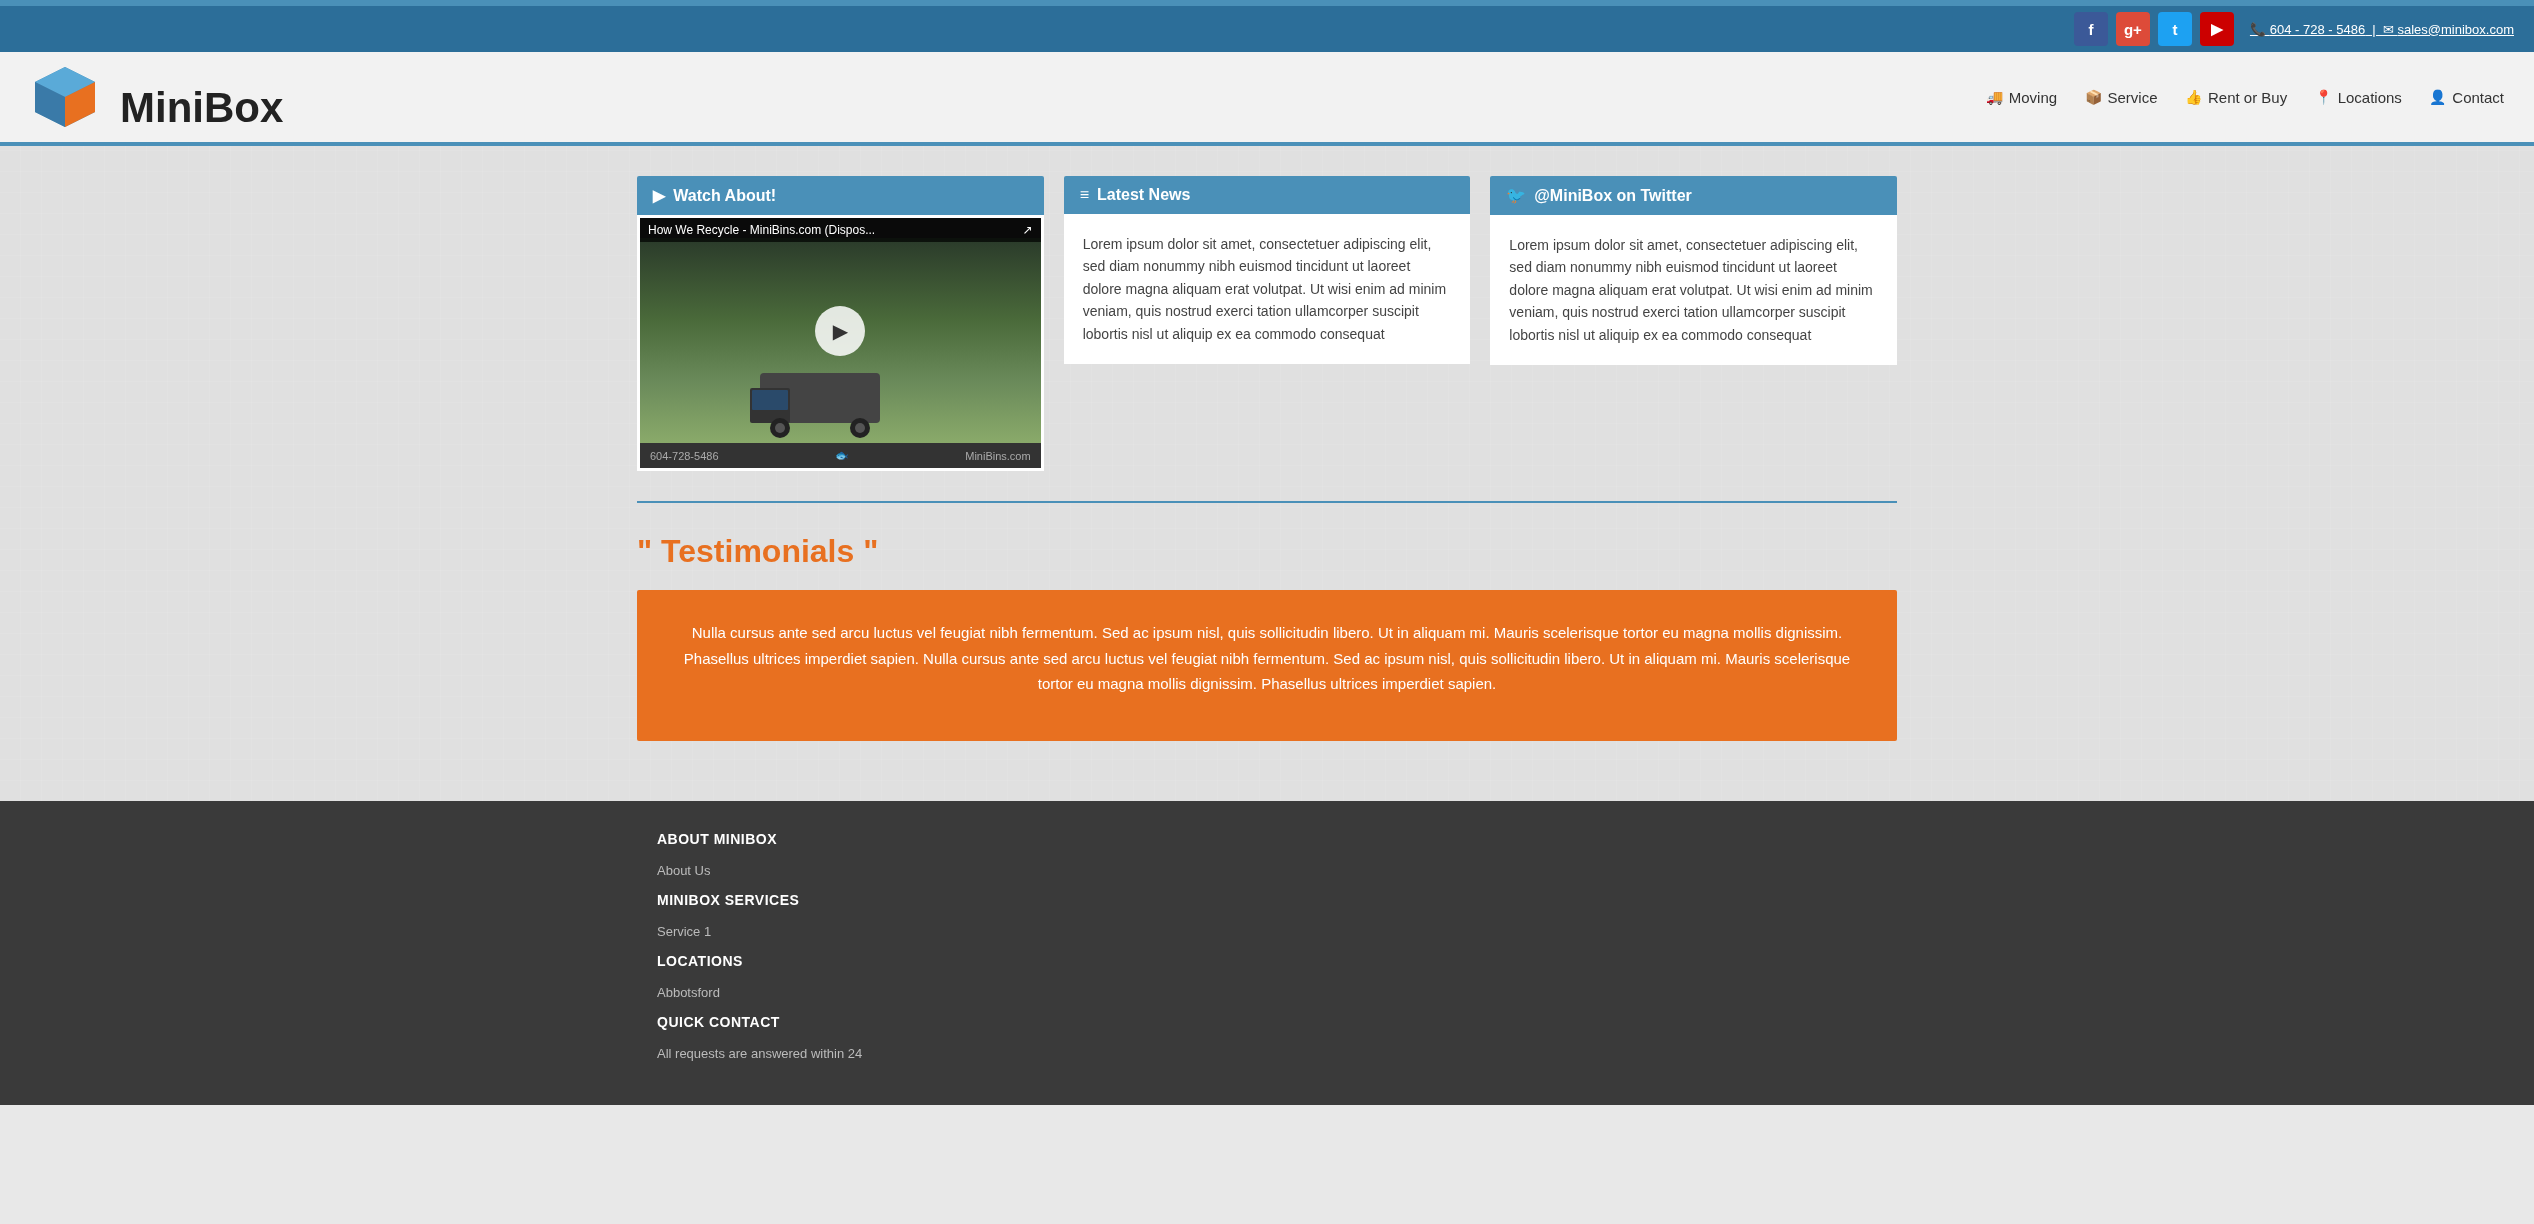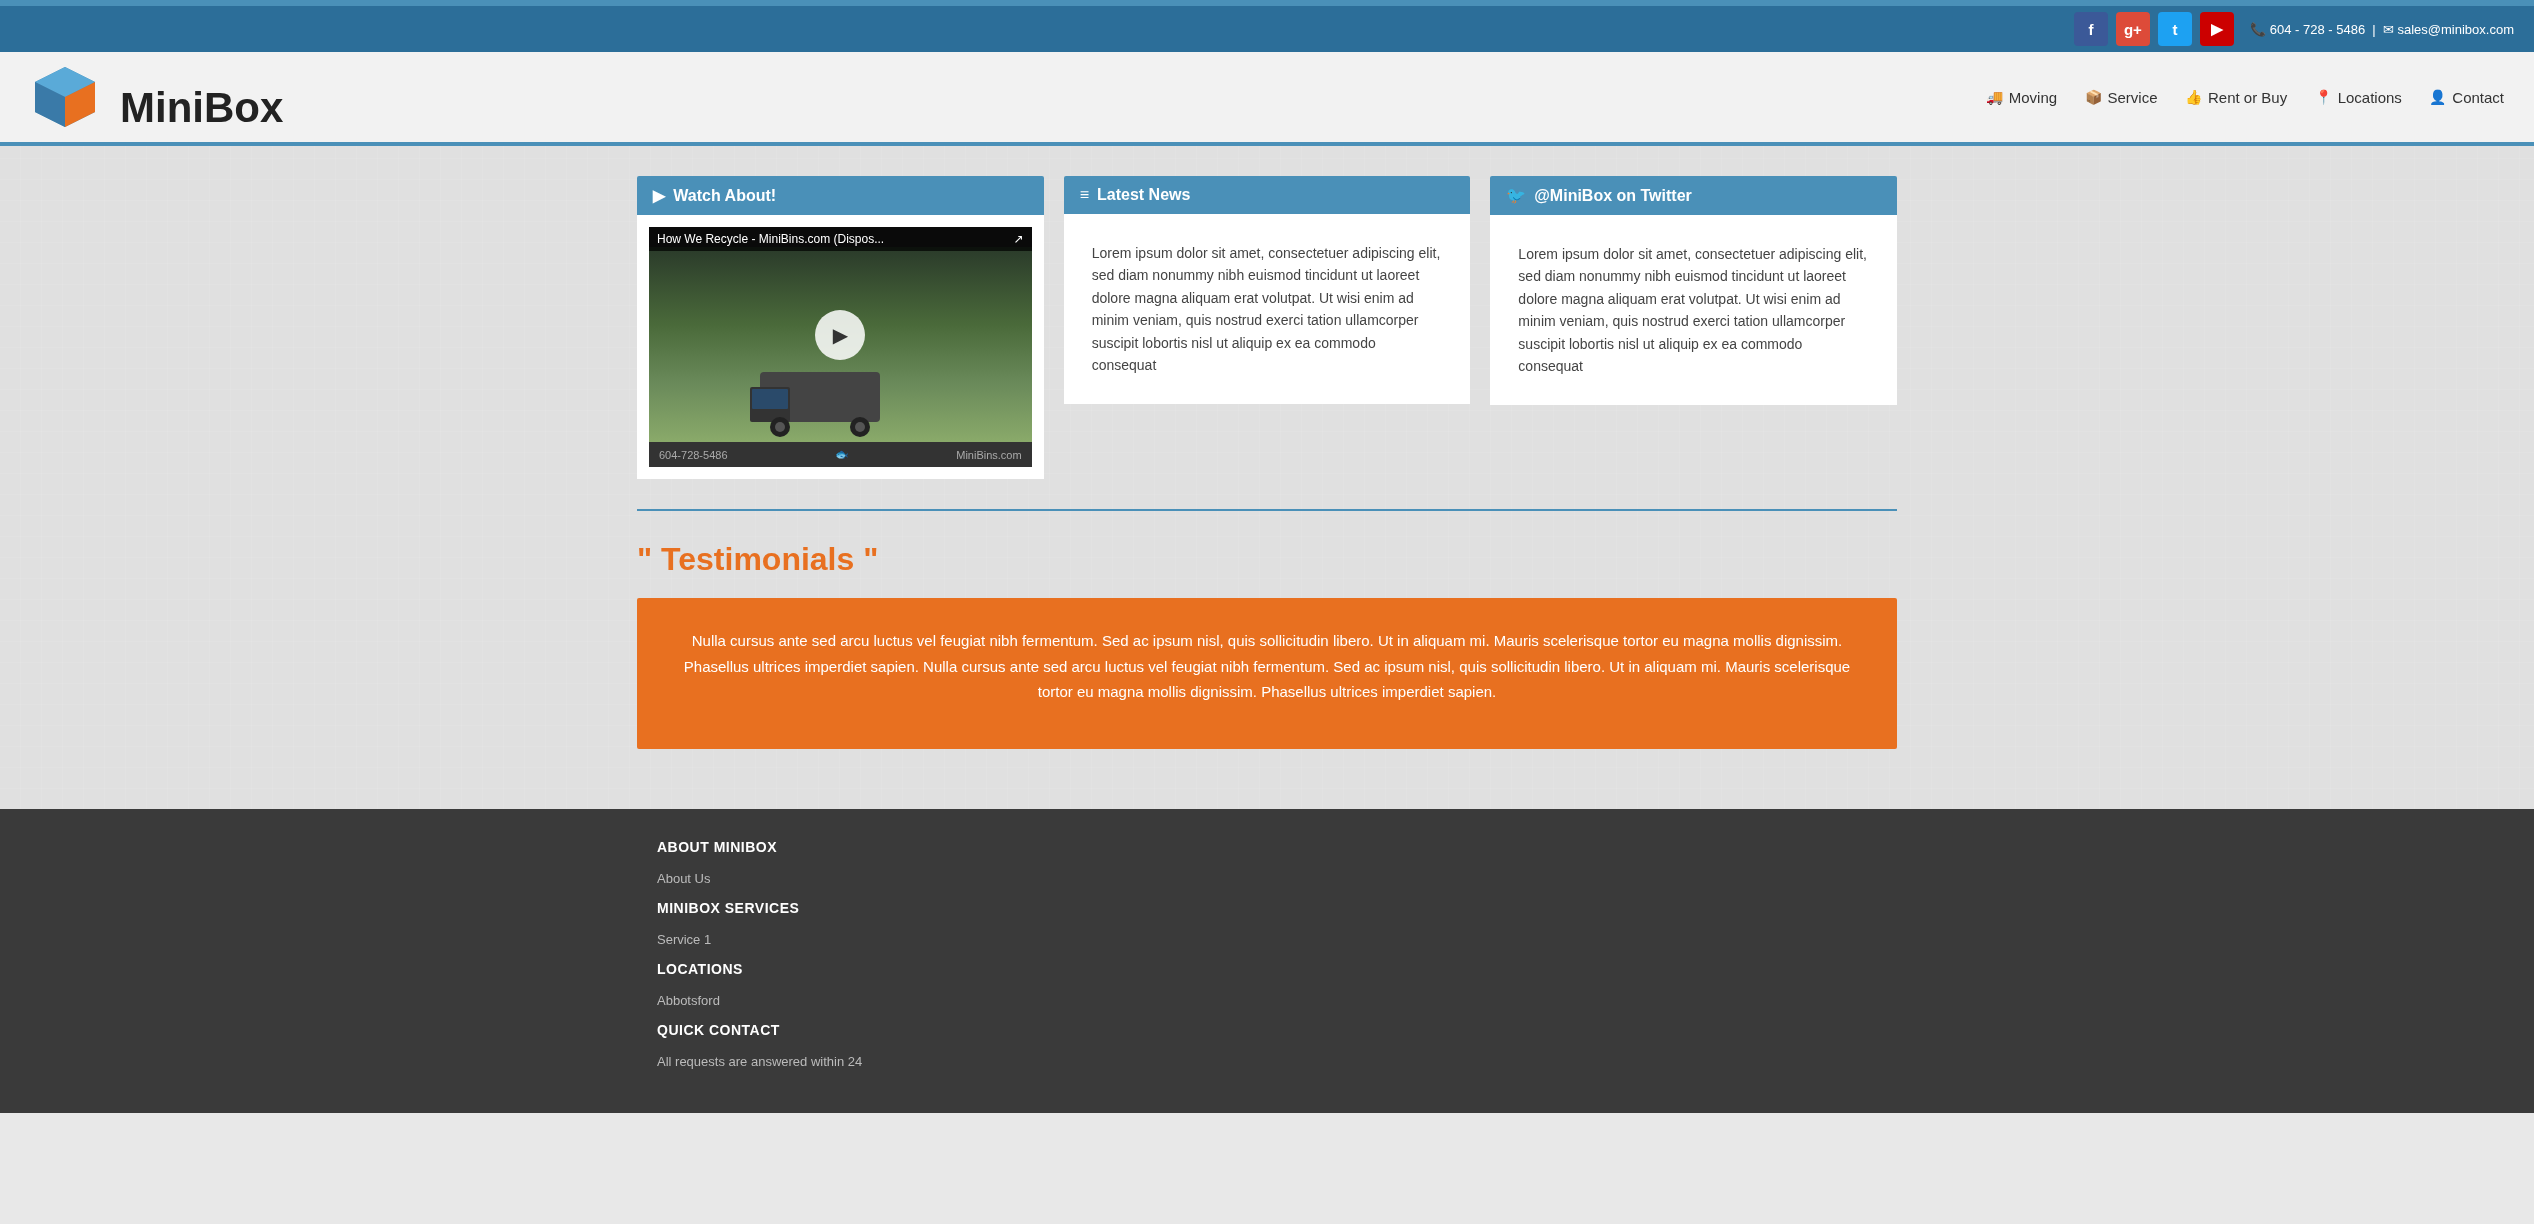--- a/index.html
+++ b/index.html
@@ -39,20 +39,21 @@
       cursor: pointer;
     }
     .social-fb { background: #3b5998; }
     .social-gp { background: #dd4b39; }
     .social-tw { background: #1da1f2; }
     .social-yt { background: #cc0000; }
     .contact-info {
       color: white;
       font-size: 13px;
       margin-left: 8px;
+      text-decoration: underline;
     }
     .contact-info a { color: white; text-decoration: none; }
 
     .header-main {
       display: flex;
       align-items: center;
       justify-content: space-between;
       padding: 10px 30px;
       background: #f2f2f2;
     }
@@ -114,21 +115,21 @@
       font-size: 16px;
       font-weight: bold;
       display: flex;
       align-items: center;
       gap: 8px;
       border-radius: 2px 2px 0 0;
     }
     .col-header.twitter { background: #4a90b8; }
     .col-body {
       background: white;
-      padding: 12px;
+      padding: 3px;
     }
     .video-container {
       background: #222;
       position: relative;
       width: 100%;
       padding-bottom: 56.25%;
       overflow: hidden;
     }
     .video-title-bar {
       position: absolute;

